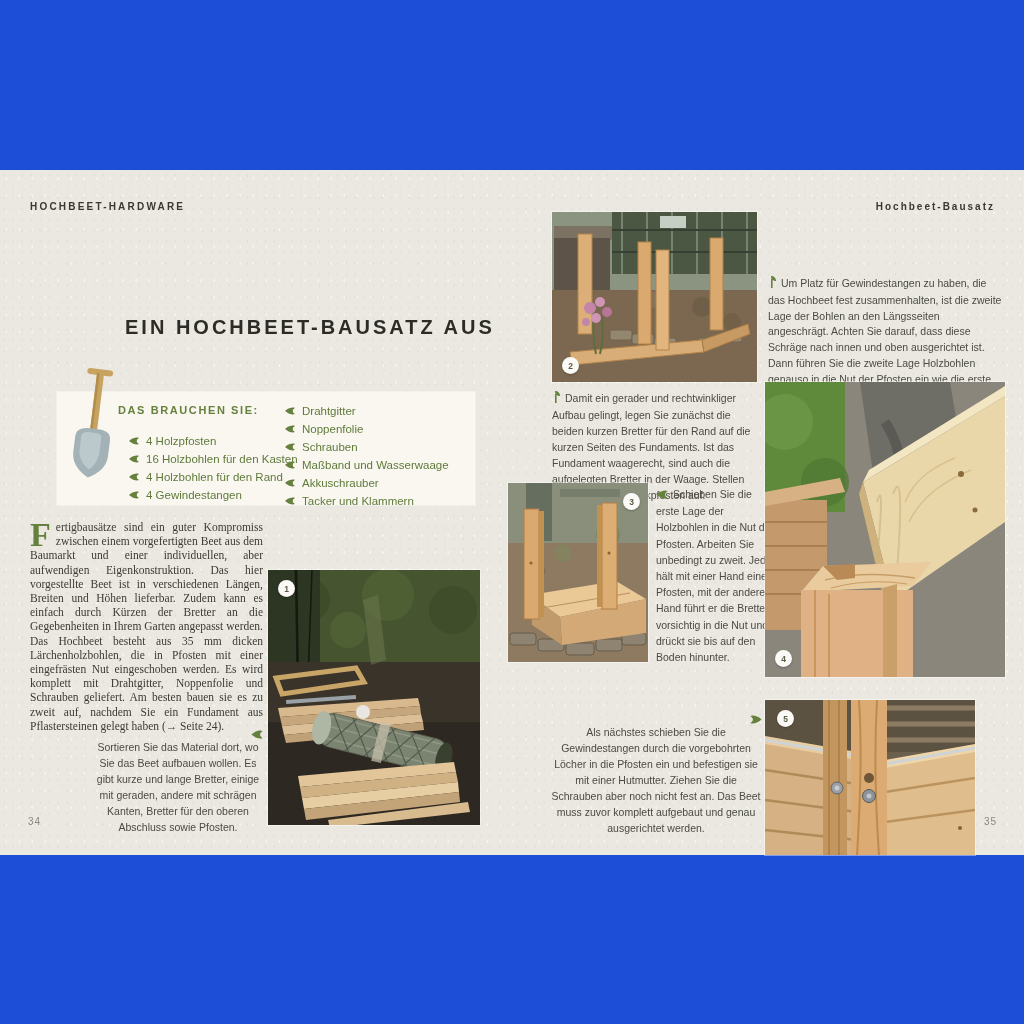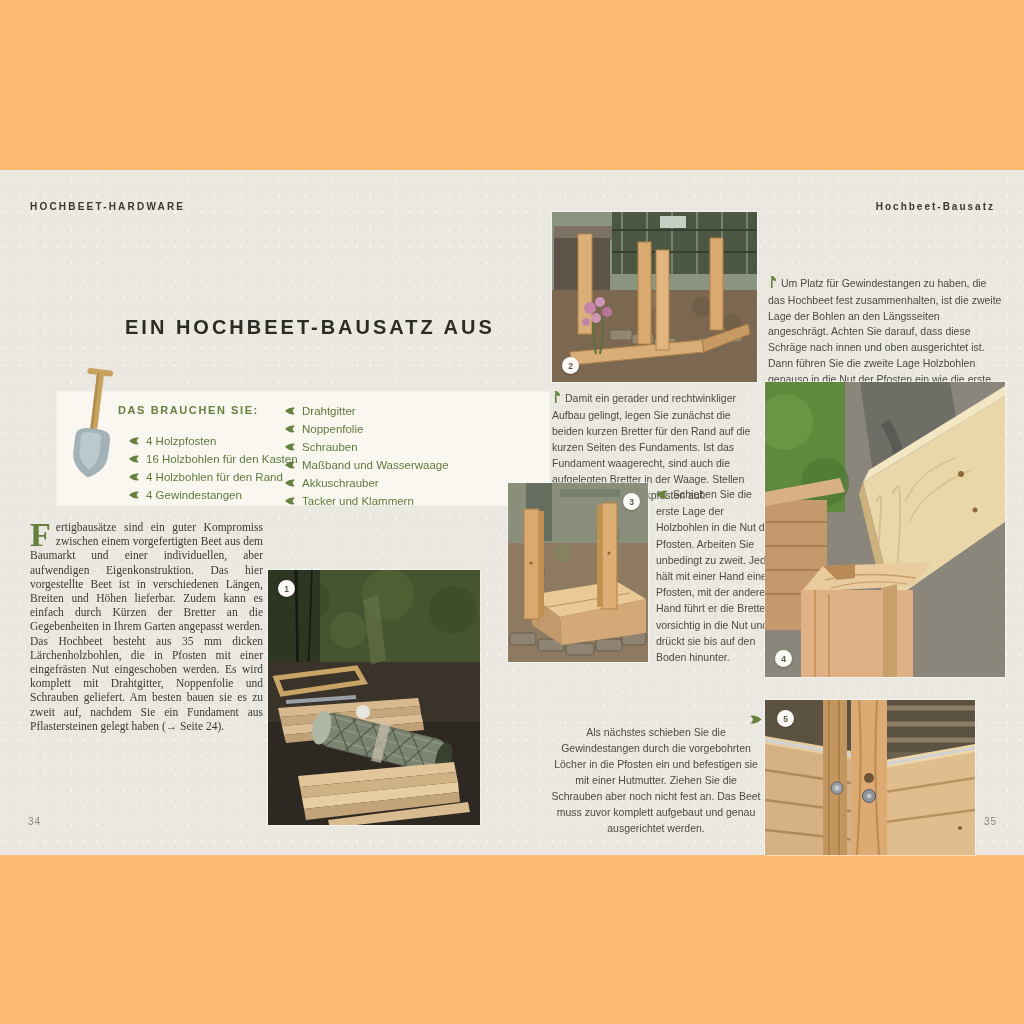--- a/index.html
+++ b/index.html
@@ -1,16 +1,16 @@
 <!DOCTYPE html>
 <html><head>
 <meta charset="utf-8">
 <style>
   html,body{margin:0;padding:0;background:#ffffff;}
-  #canvas{position:relative;width:1024px;height:1024px;background:#fdba74;overflow:hidden;
+  #canvas{position:relative;width:1024px;height:1024px;background:#1d4ed8;overflow:hidden;
           font-family:"Liberation Sans",sans-serif;}
   .sheet{position:absolute;left:0;top:170px;width:1024px;height:685px;background:#eae8e1;
          background-image:radial-gradient(rgba(0,0,0,.03) 1px,transparent 1px),
                           radial-gradient(rgba(255,255,255,.5) 1px,transparent 1px);
          background-size:9px 11px,13px 17px;}
   .abs{position:absolute;}
   .kicker{font-weight:bold;font-size:10px;letter-spacing:2.2px;color:#3a3830;}
   .title{font-weight:bold;font-size:20px;letter-spacing:3px;color:#2c2b26;line-height:32px;white-space:nowrap;}
   .needs-box{background:#f9f7f0;box-shadow:0 0 0 1px rgba(255,255,255,.4);}
   .needs-heading{font-weight:bold;font-size:11px;letter-spacing:1.6px;color:#66803d;}
@@ -36,21 +36,21 @@
 
 <div id="canvas">
   <div class="sheet">
 
     <div class="abs kicker" style="left:30px;top:31px;">HOCHBEET-HARDWARE</div>
 
     <div class="abs" style="left:125px;top:141px;">
       <div class="title">EIN HOCHBEET-BAUSATZ AUS</div>
     </div>
 
-    <div class="abs needs-box" style="left:57px;top:222px;width:492px;height:113px;">
+    <div class="abs needs-box" style="left:57px;top:222px;width:418px;height:113px;">
       <div class="abs needs-heading" style="left:61px;top:12px;">DAS BRAUCHEN SIE:</div>
       <div class="abs" style="left:72px;top:40px;">
         <div class="need-item">
           <svg width="10" height="8" viewBox="0 0 10 8">
               <path d="M0 4 C4 .5 8 0 10 1 C7 2.5 7 5.5 10 7 C8 8 4 7.5 0 4 Z" fill="#66803d"></path>
             </svg>
           <span>4 Holzpfosten</span>
           </div>
         <div class="need-item">
           <svg width="10" height="8" viewBox="0 0 10 8">
@@ -121,20 +121,28 @@
           <path d="M18 72 Q18 62 35.5 63 Q53 62 53 72 L53 88 Q53 103 35.5 112 Q18 103 18 88 Z" fill="#a3b2b7"></path>
           <path d="M24 72 Q24 66 35.5 67 Q41 66.5 44 69 L44 88 Q42 99 35.5 104 Q26 98 24 88 Z" fill="#c2ced1" opacity="0.8"></path>
         </g>
       </svg>
     </div>
 
     <div class="abs body-copy" style="left:30px;top:350px;width:233px;">
       <span class="dropcap">F</span><span>ertigbausätze sind ein guter Kompromiss zwischen einem vorgefertigten Beet aus dem Baumarkt und einer individuellen, aber aufwendigen Eigenkonstruktion. Das hier vorgestellte Beet ist in verschiedenen Längen, Breiten und Höhen lieferbar. Zudem kann es einfach durch Kürzen der Bretter an die Gegebenheiten in Ihrem Garten angepasst werden. Das Hochbeet besteht aus 35 mm dicken Lärchenholzbohlen, die in Pfosten mit einer eingefrästen Nut eingeschoben werden. Es wird komplett mit Drahtgitter, Noppenfolie und Schrauben geliefert. Am besten bauen sie es zu zweit auf, nachdem Sie ein Fundament aus Pflastersteinen gelegt haben (→ Seite 24).</span>
     </div>
 
+    <div class="abs" style="left:93px;top:555px;width:170px;">
+      <div class="marker-row" style="text-align:right;">
+        <svg width="12" height="9" viewBox="0 0 10 8">
+            <path d="M0 4 C4 .5 8 0 10 1 C7 2.5 7 5.5 10 7 C8 8 4 7.5 0 4 Z" fill="#66803d"></path>
+          </svg>
+      </div>
+      <div class="caption cap-right" style="margin-top:4px;">Sortieren Sie das Material dort, wo Sie das Beet aufbauen wollen. Es gibt kurze und lange Bretter, einige mit geraden, andere mit schrägen Kanten, Bretter für den oberen Abschluss sowie Pfosten.</div>
+    </div>
 
     <div class="photo" style="left:268px;top:400px;width:212px;height:255px;">
       <svg width="212" height="255" viewBox="0 0 212 255">
         <rect width="212" height="255" fill="#2e2822"></rect>
         <rect x="0" y="0" width="212" height="92" fill="#46552f"></rect>
         <circle cx="40" cy="30" r="22" fill="#3c4a28" opacity=".8"></circle>
         <circle cx="120" cy="25" r="26" fill="#516236" opacity=".8"></circle>
         <circle cx="185" cy="40" r="24" fill="#3c4a28" opacity=".7"></circle>
         <circle cx="80" cy="60" r="18" fill="#55673a" opacity=".6"></circle>
         <rect x="0" y="0" width="52" height="118" fill="#2c3623"></rect>

